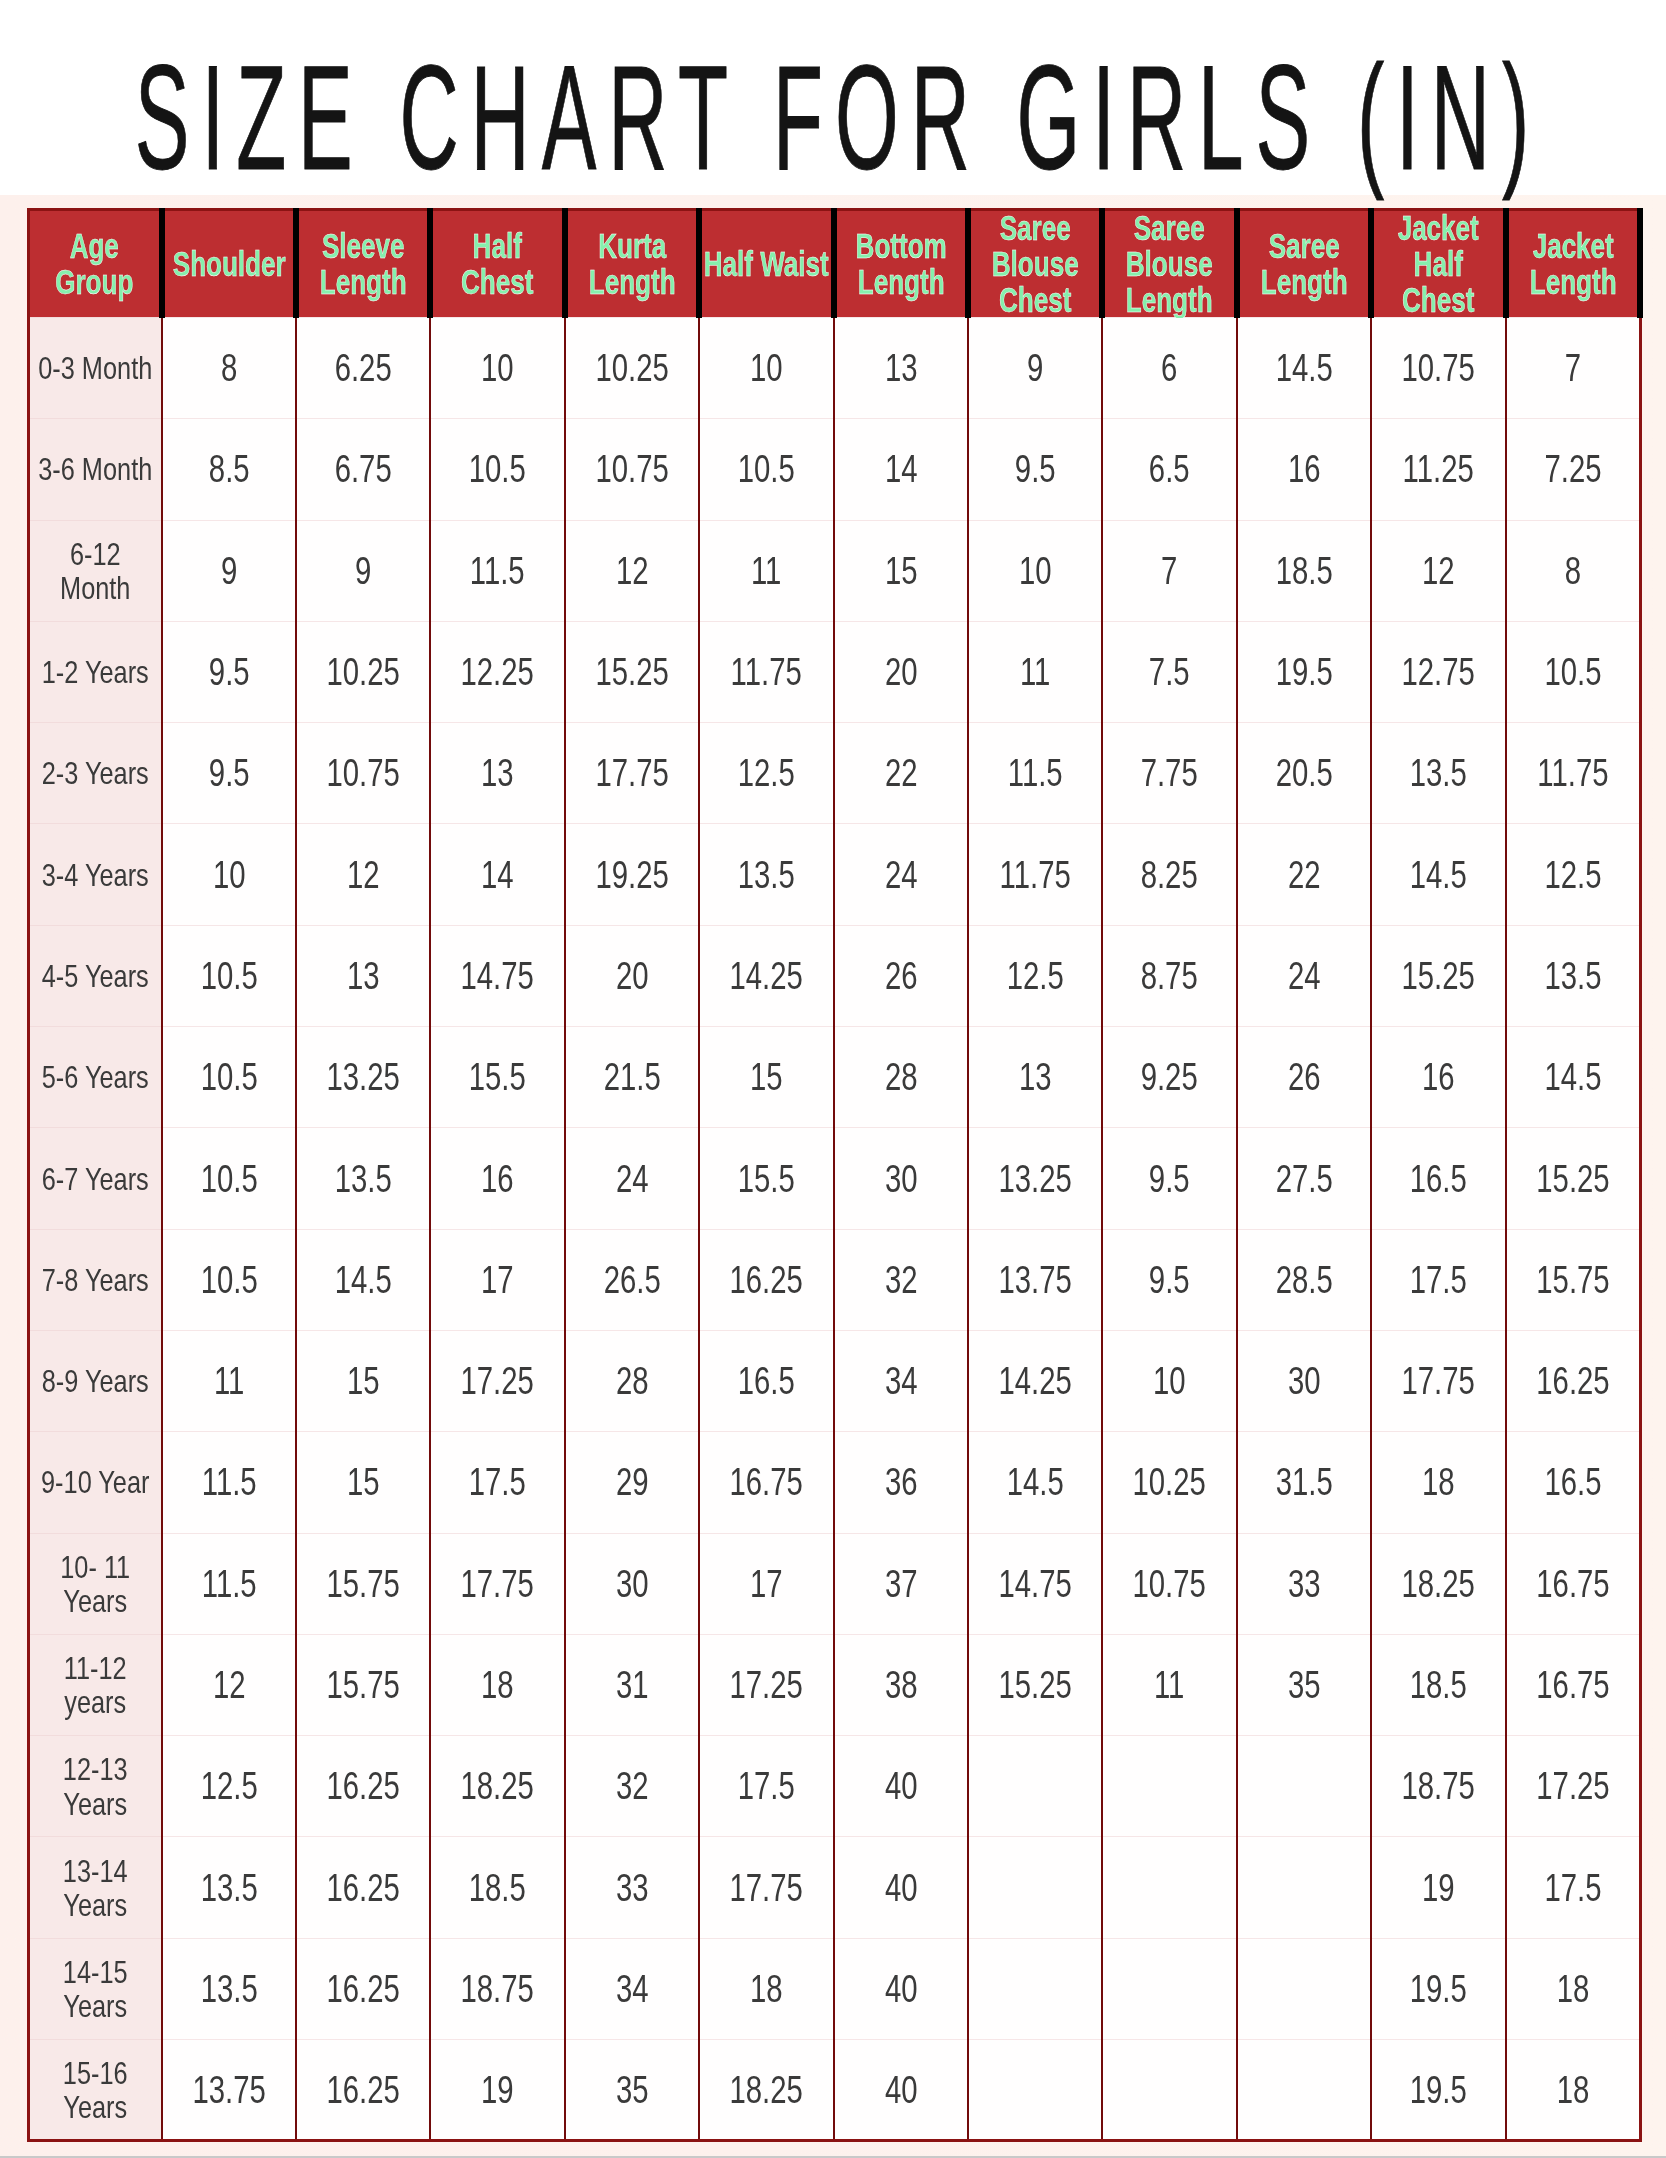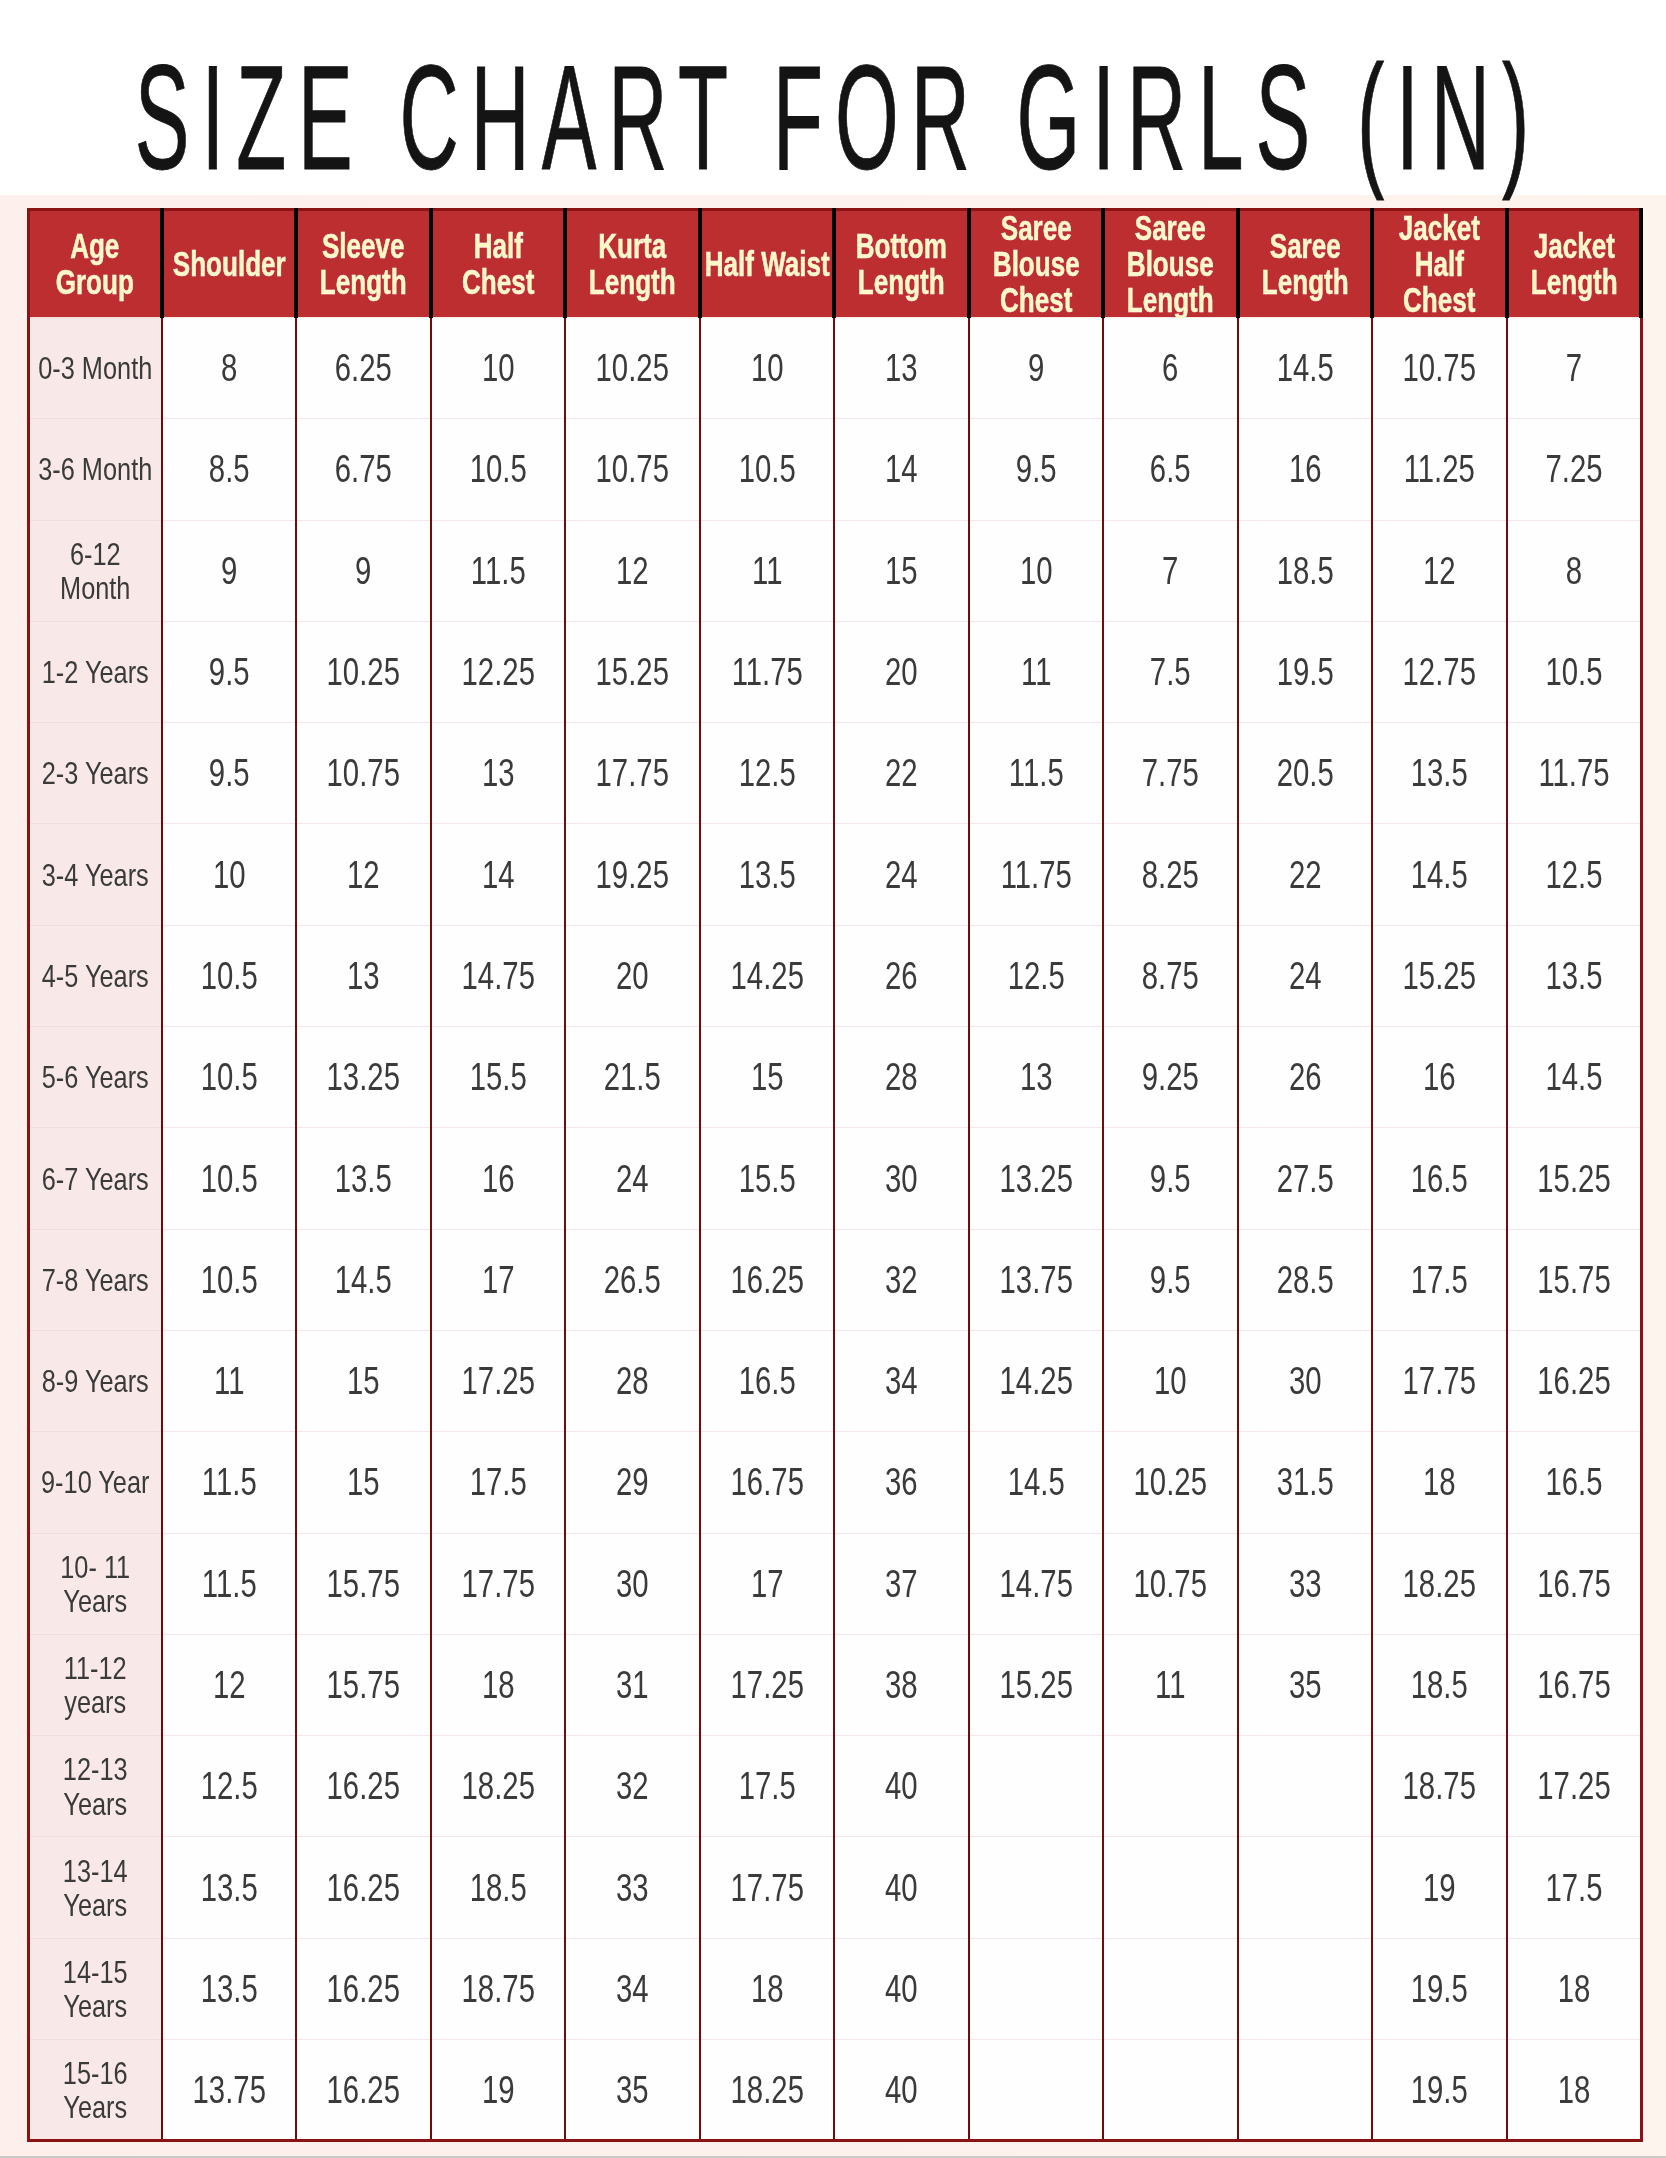--- a/index.html
+++ b/index.html
@@ -24,24 +24,24 @@
     transform-origin:50% 0;
   }
   table.chart {
     position:absolute; left:27px; top:208px;
     width:1616px;
     border-collapse:collapse;
     table-layout:fixed;
     border:3px solid #8b1313;
   }
   table.chart th {
-    background:#bd2e31; color:#fef9c3;
+    background:#bd2e31; color:#86efac;
     padding:0; height:108px; box-sizing:border-box;
     border-left:2px solid #7c0e0e;
-    border-right:4px solid #000000;
+    border-right:6px solid #000000;
     text-align:center; vertical-align:middle;
   }
   table.chart th { position:relative; }
   table.chart th .sq {
     display:block; position:absolute; left:-60px; right:-60px;
     top:50%;
     font-weight:700; font-size:35.7px; line-height:36px;
     -webkit-text-stroke:0.45px #ffffff;
     transform:translateY(-50%) scaleX(0.730); transform-origin:50% 50%;
     white-space:pre;

